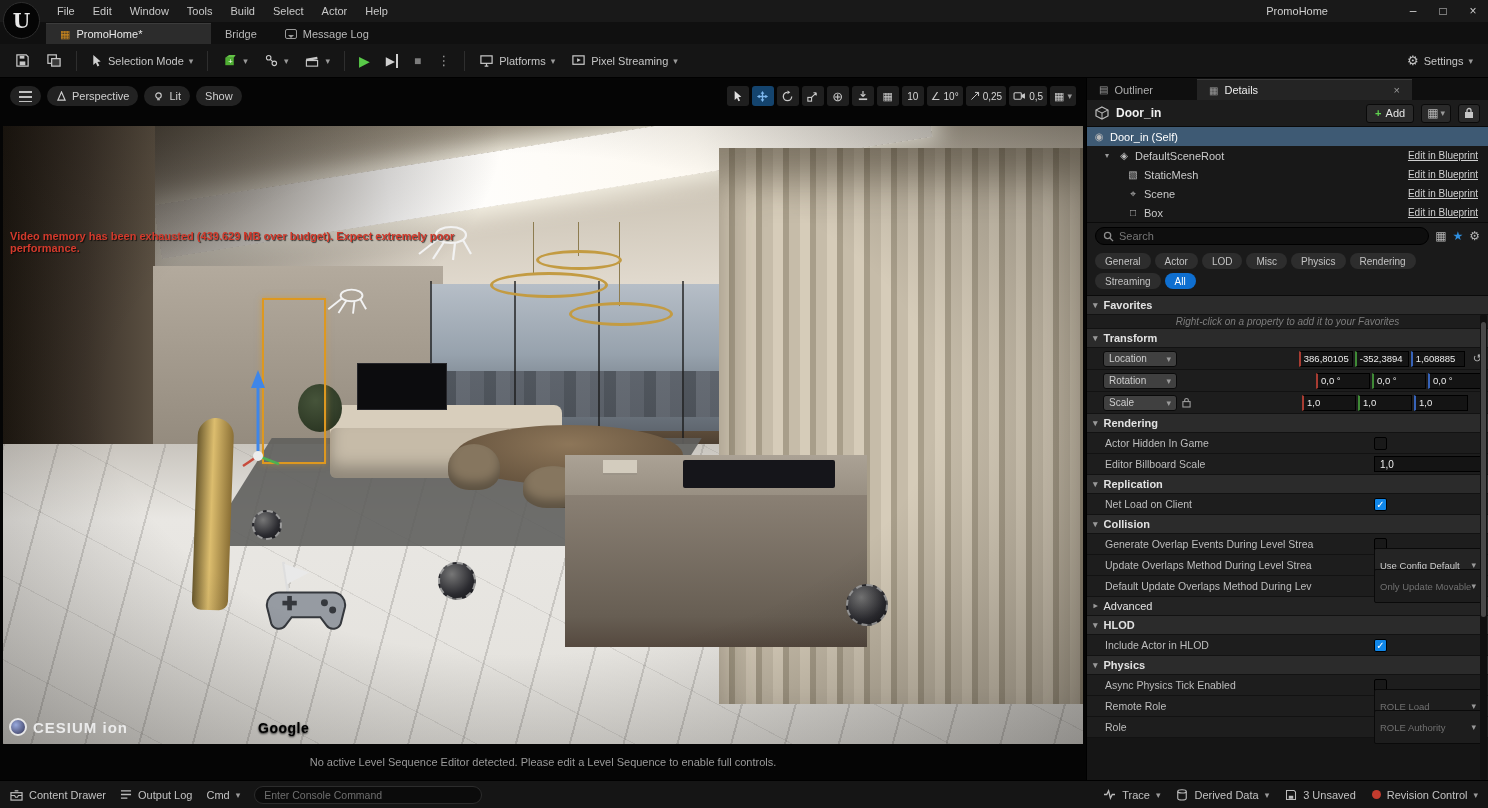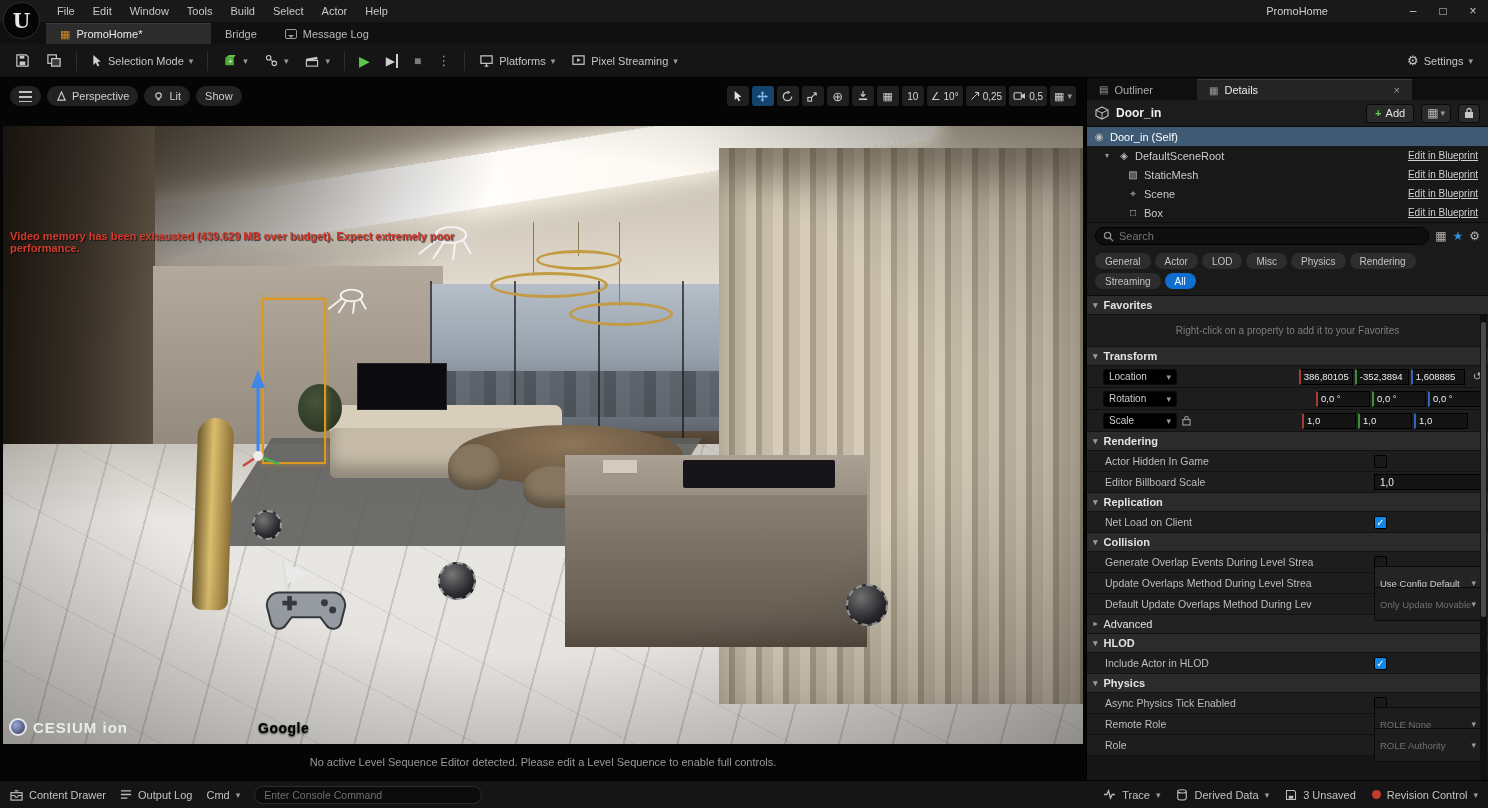--- a/index.html
+++ b/index.html
@@ -116,29 +116,29 @@
   .search-box input::placeholder{color:#777}
   .mini-ico{color:#b5b5b5;font-size:12px}
   .star-ico{color:#2f8fe0;font-size:12px}.star-ico::after{content:"★"}
   .gear-ico::after{content:"⚙"}
   .grid-ico::after{content:"▦"}
   .filters{display:flex;flex-wrap:wrap;gap:4px;padding:4px 8px 6px;background:#1a1a1a;border-bottom:1px solid #0a0a0a}
   .chip{height:16px;display:flex;align-items:center;padding:0 10px;border-radius:8px;background:#2d2d2d;color:#c3c3c3;font-size:10px}
   .chip.active{background:#0f6fd0;color:#fff}
   .dp-body{flex:1;position:relative;overflow:hidden}
   .sec-h{height:19px;display:flex;align-items:center;gap:6px;background:#2b2b2b;border-bottom:1px solid #121212;padding:0 6px;color:#e2e2e2;font-weight:bold}
-  .fav-hint{height:32px;display:flex;align-items:center;justify-content:center;color:#7d7d7d;font-size:10px;background:#1d1d1d;border-bottom:1px solid #121212}
+  .fav-hint{height:14px;display:flex;align-items:center;justify-content:center;color:#7d7d7d;font-style:italic;font-size:10px;background:#1d1d1d;border-bottom:1px solid #121212}
   .prop-row{height:21px;display:flex;align-items:center;background:#1d1d1d;border-bottom:1px solid #121212;padding-left:18px;padding-right:6px}
   .prop-label{flex:1;color:#bdbdbd;white-space:nowrap;overflow:hidden;text-overflow:ellipsis;padding-right:6px;font-size:10.5px}
   .prop-value{width:108px;display:flex;align-items:center}
   .cb{width:13px;height:13px;background:#191919;border:1px solid #000;border-radius:2px;display:flex;align-items:center;justify-content:center;color:#fff;font-size:10px}
   .cb.checked{background:#1086e8}
   .cb.checked::after{content:"✓"}
   .vec-row{height:22px;display:flex;align-items:center;gap:5px;background:#1d1d1d;border-bottom:1px solid #121212;padding:0 6px 0 16px}
-  .tdd{width:74px;height:16px;background:#000000;border:1px solid #0a0a0a;border-radius:3px;display:flex;align-items:center;justify-content:space-between;padding:0 5px;color:#cdcdcd;font-size:10px}
+  .tdd{width:74px;height:16px;background:#404040;border:1px solid #0a0a0a;border-radius:3px;display:flex;align-items:center;justify-content:space-between;padding:0 5px;color:#cdcdcd;font-size:10px}
   .vec-fields{margin-left:auto;display:flex;gap:2px;width:166px}
   .nf{flex:1;min-width:0;height:16px;background:#141414;border:1px solid #000;border-left:2px solid;display:flex;align-items:center;padding:0 3px;color:#ececec;font-size:9.5px;white-space:nowrap;overflow:hidden}
   .nf.ax-x{border-left-color:#a83c32}
   .nf.ax-y{border-left-color:#3f8a36}
   .nf.ax-z{border-left-color:#3763b8}
   .reset-ico{color:#b5b5b5;font-size:11px;margin-left:3px}.reset-ico::after{content:"↺"}
   .dd{width:100%;height:16px;background:#242424;border:1px solid #0a0a0a;border-radius:2px;display:flex;align-items:center;justify-content:space-between;padding:16px 5px;color:#cdcdcd;font-size:9.5px;white-space:nowrap}
   .dd.disabled{color:#707070;background:#1d1d1d}
   .val-input{width:100%;height:16px;background:#141414;border:1px solid #000;display:flex;align-items:center;padding:0 5px;color:#ececec;font-size:10px}
   .dp-scrollbar{position:absolute;right:1px;top:236px;width:7px;height:466px;background:#101010;border-radius:3px}
@@ -676,21 +676,21 @@
           <span class="prop-label">Async Physics Tick Enabled</span>
           <div class="prop-value">
               <span class="cb"></span>
             </div>
         </div>
 
         <div class="prop-row">
           <span class="prop-label">Remote Role</span>
           <div class="prop-value">
               <div class="dd disabled">
-                <span>ROLE None</span>
+                <span>ROLE Load</span>
                 <span class="chev"></span>
               </div>
             </div>
         </div>
         <div class="prop-row">
           <span class="prop-label">Role</span>
           <div class="prop-value">
               <div class="dd disabled">
                 <span>ROLE Authority</span>
                 <span class="chev"></span>

